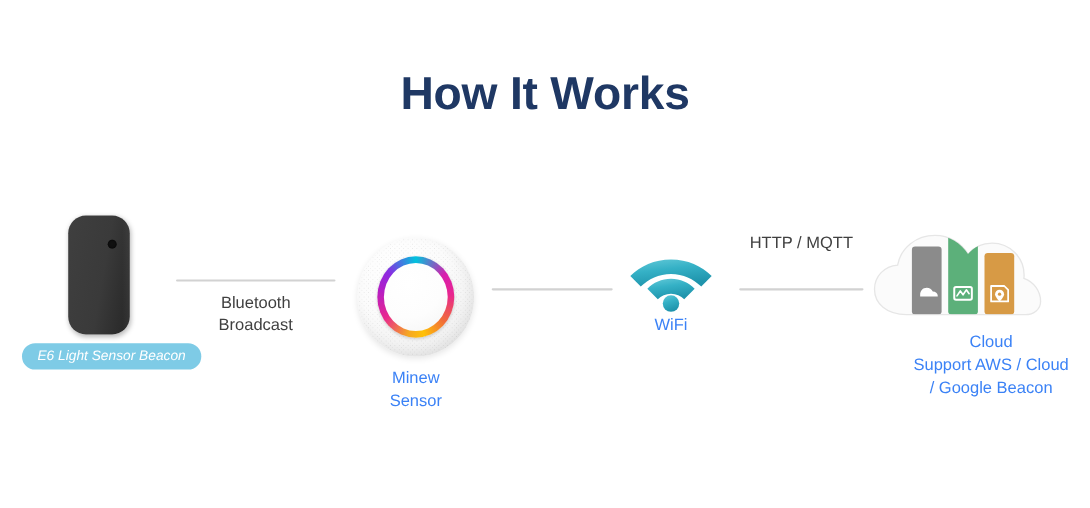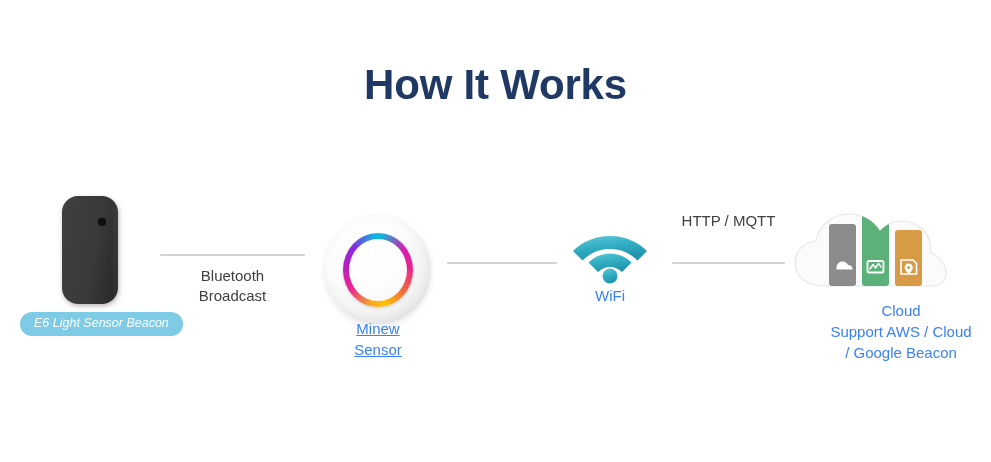--- a/index.html
+++ b/index.html
@@ -205,21 +205,21 @@
 
   
   .node-caption {
     position: absolute;
     text-align: center;
     color: #3b82f6;
     font-size: 15px;
     line-height: 1.4;
     white-space: nowrap;
   }
-  #caption-gateway { left: 318px; top: 318px; width: 120px; text-decoration: underline; }
+  #caption-gateway { left: 318px; top: 333px; width: 120px; }
   #caption-wifi    { left: 565px; top: 285px; width: 90px; }
   #caption-cloud   { left: 796px; top: 300px; width: 210px; }
 </style>
 </head>
 <body>
 
 <div class="page-title">How It Works</div>
 
 <div class="flow">
 

